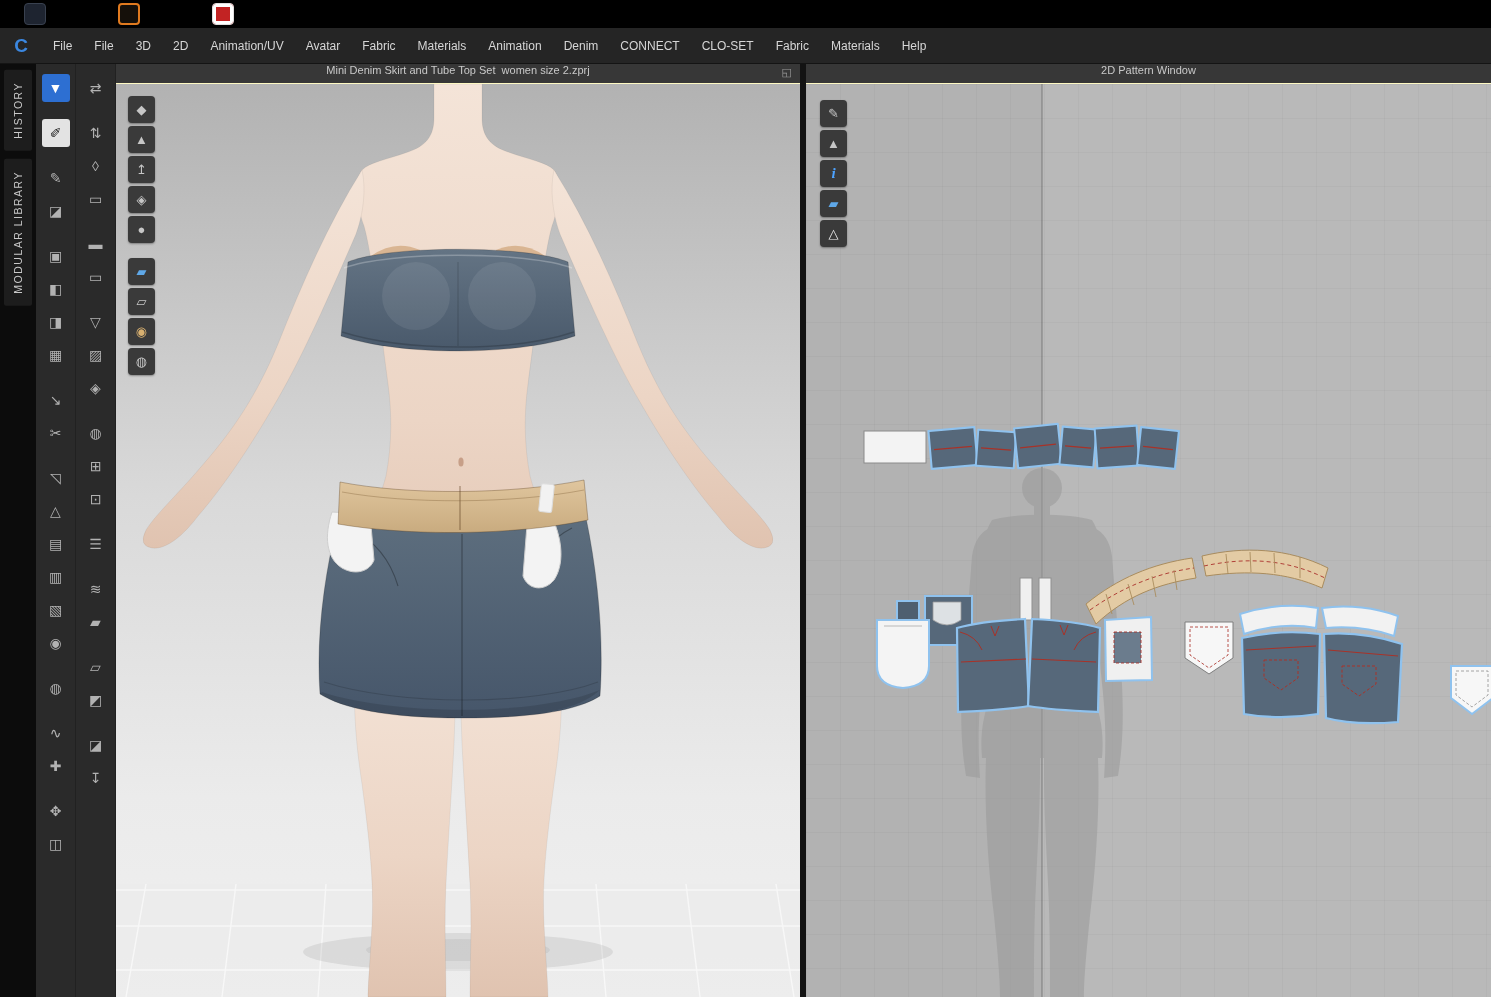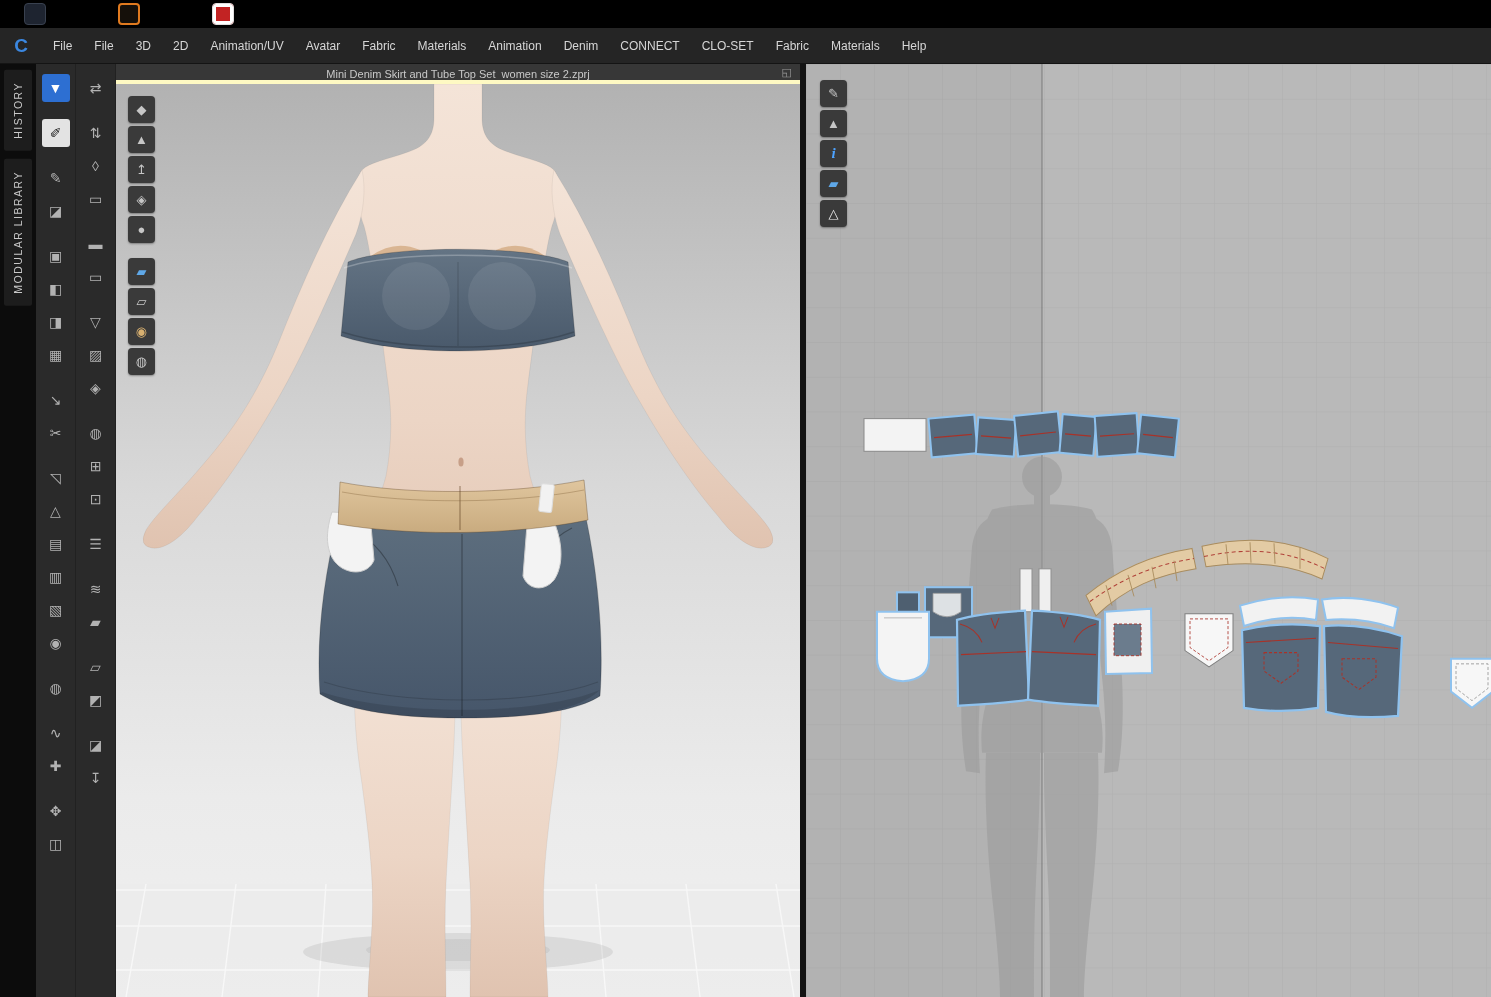--- a/index.html
+++ b/index.html
@@ -33,22 +33,22 @@
     color:#b2b2b2;font-size:14px;margin-bottom:5px;flex:0 0 28px;cursor:default}
   .tool-btn.gap{margin-bottom:17px}
   .tool-btn.active-blue{background:var(--accent,#2d6fd2);color:#fff}
   .tool-btn.active-light{background:#e3e3e3;color:#222}
 
   .pane{display:flex;flex-direction:column;min-width:0}
   .pane-3d{width:684px;flex:0 0 684px}
   .pane-2d{width:685px;flex:0 0 685px}
   .divider{width:6px;background:#131313;flex:0 0 6px}
 
-  .titlebar{height:20px;background:#373737;color:#c9c9c9;font-size:11px;display:flex;align-items:flex-end;
-    justify-content:center;position:relative;flex:0 0 20px;border-bottom:4px solid #fef9c3}
+  .titlebar{height:20px;background:#373737;color:#c9c9c9;font-size:11px;display:flex;align-items:flex-start;
+    justify-content:center;position:relative;flex:0 0 20px;border-bottom:1px solid #fef9c3}
   .titlebar .t{white-space:pre}
   .tb-float{position:absolute;right:8px;top:2px;color:#9a9a9a;font-size:11px;cursor:default}
 
   .vp{position:relative;flex:1;overflow:hidden}
   .vp svg{display:block;width:100%;height:100%}
 
   .float-toolbar{position:absolute;display:flex;flex-direction:column;gap:3px}
   .vp3d-ftb{left:12px;top:12px}
   .vp2d-ftb{left:14px;top:16px}
   .fgroup{display:flex;flex-direction:column;gap:3px;margin-bottom:12px}
@@ -275,20 +275,23 @@
               <div class="fbtn tan">◉</div>
               <div class="fbtn">◍</div>
             </div>
           </div>
       </div>
     </div>
 
     <div class="divider"></div>
 
     <div class="pane pane-2d">
+      <div class="titlebar">
+        <span class="t">2D Pattern Window</span>
+      </div>
       <div class="vp">
         <svg viewBox="0 0 685 913" preserveAspectRatio="none">
           <defs>
             <pattern id="grid2d" width="34" height="34" patternUnits="userSpaceOnUse">
               <path d="M34,0 H0 V34" fill="none" stroke="rgba(0,0,0,0.05)" stroke-width="1"></path>
             </pattern>
           </defs>
 
           <rect width="685" height="913" fill="#b9b9b9"></rect>
           <rect width="685" height="913" fill="url(#grid2d)"></rect>

